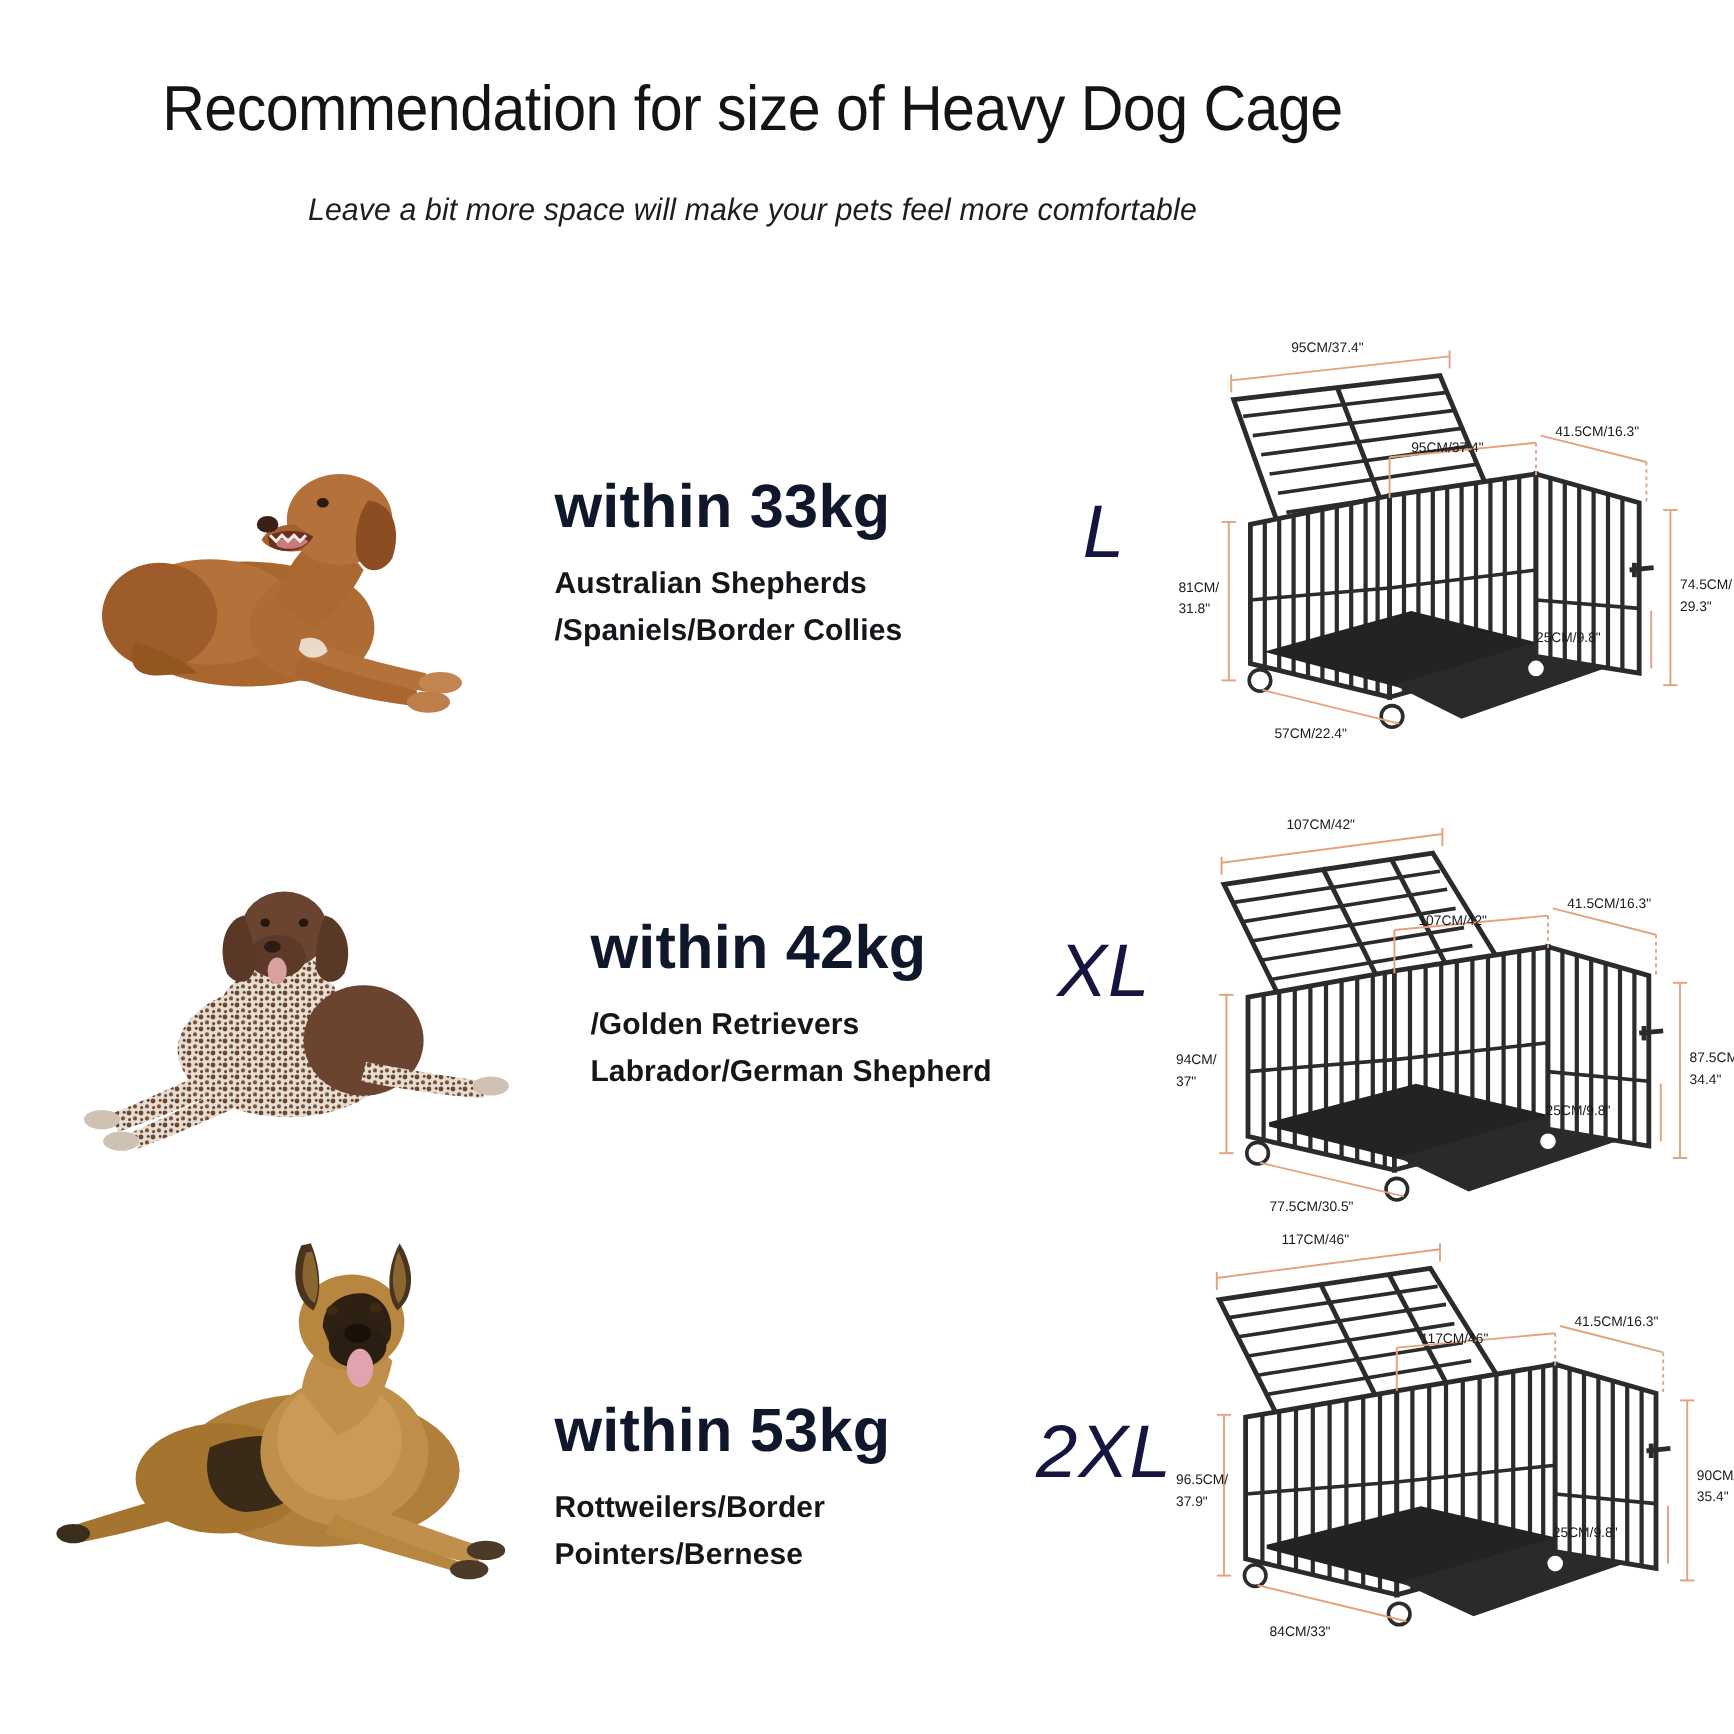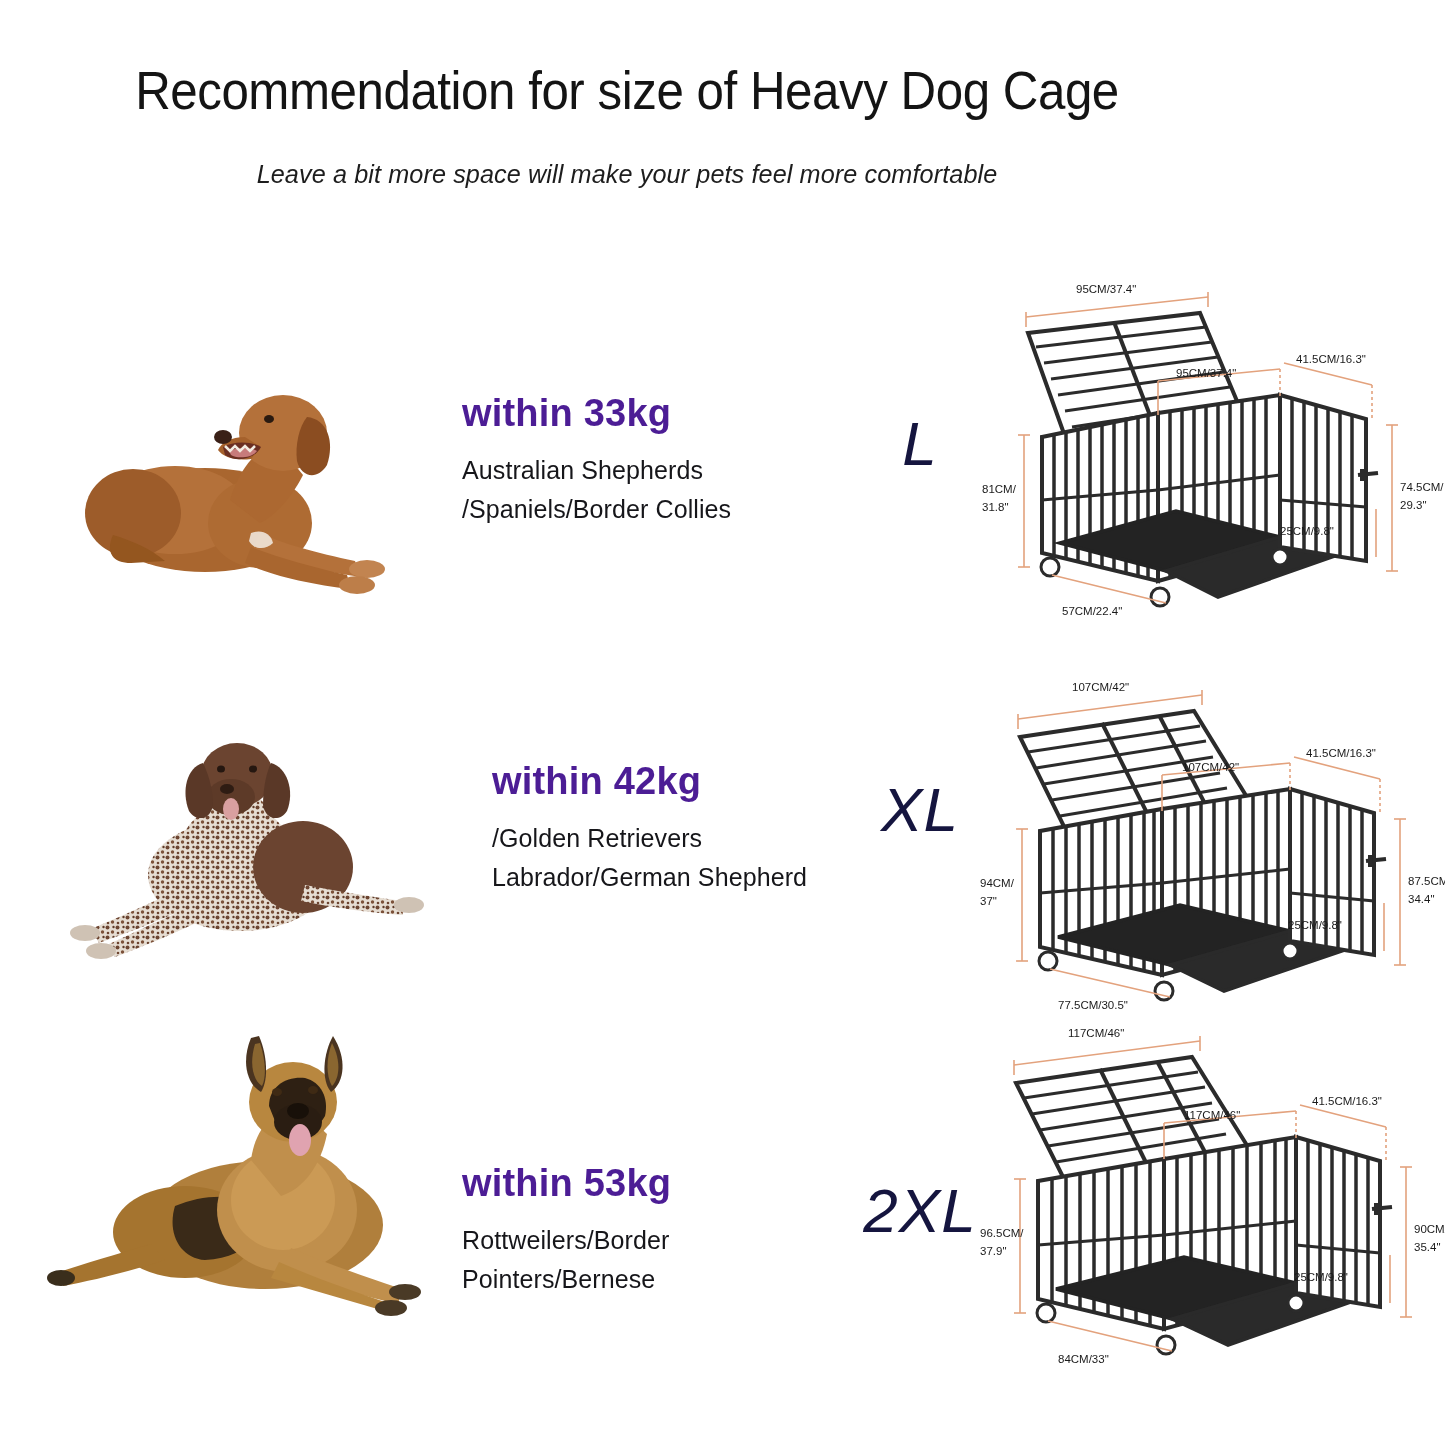--- a/index.html
+++ b/index.html
@@ -31,24 +31,24 @@
   .row-1{top:300px;}
   .row-2{top:665px;}
   .row-3{top:1010px;}
 
   .dog-cell{position:absolute;left:55px;top:0;width:370px;height:330px;}
   .text-cell{position:absolute;left:462px;top:0;width:380px;}
   .size-cell{position:absolute;left:845px;top:0;width:150px;text-align:center;}
   .cage-cell{position:absolute;left:980px;top:0;width:465px;height:330px;}
 
   .weight{
-    font-size:38px;font-weight:700;color:#4c1d95;letter-spacing:0.2px;
+    font-size:51px;font-weight:700;color:#0f172a;letter-spacing:0.2px;
     white-space:nowrap;
   }
-  .breeds{margin-top:16px;}
+  .breeds{margin-top:16px;font-weight:bold;}
   .breed-line{
     font-size:25px;color:#16161a;line-height:1.55;white-space:nowrap;
     letter-spacing:0.1px;
   }
   .size-label{
     font-size:62px;font-style:italic;font-weight:300;
     color:#15153f;
     font-family:"Liberation Sans","DejaVu Sans",sans-serif;
     letter-spacing:1px;
   }

